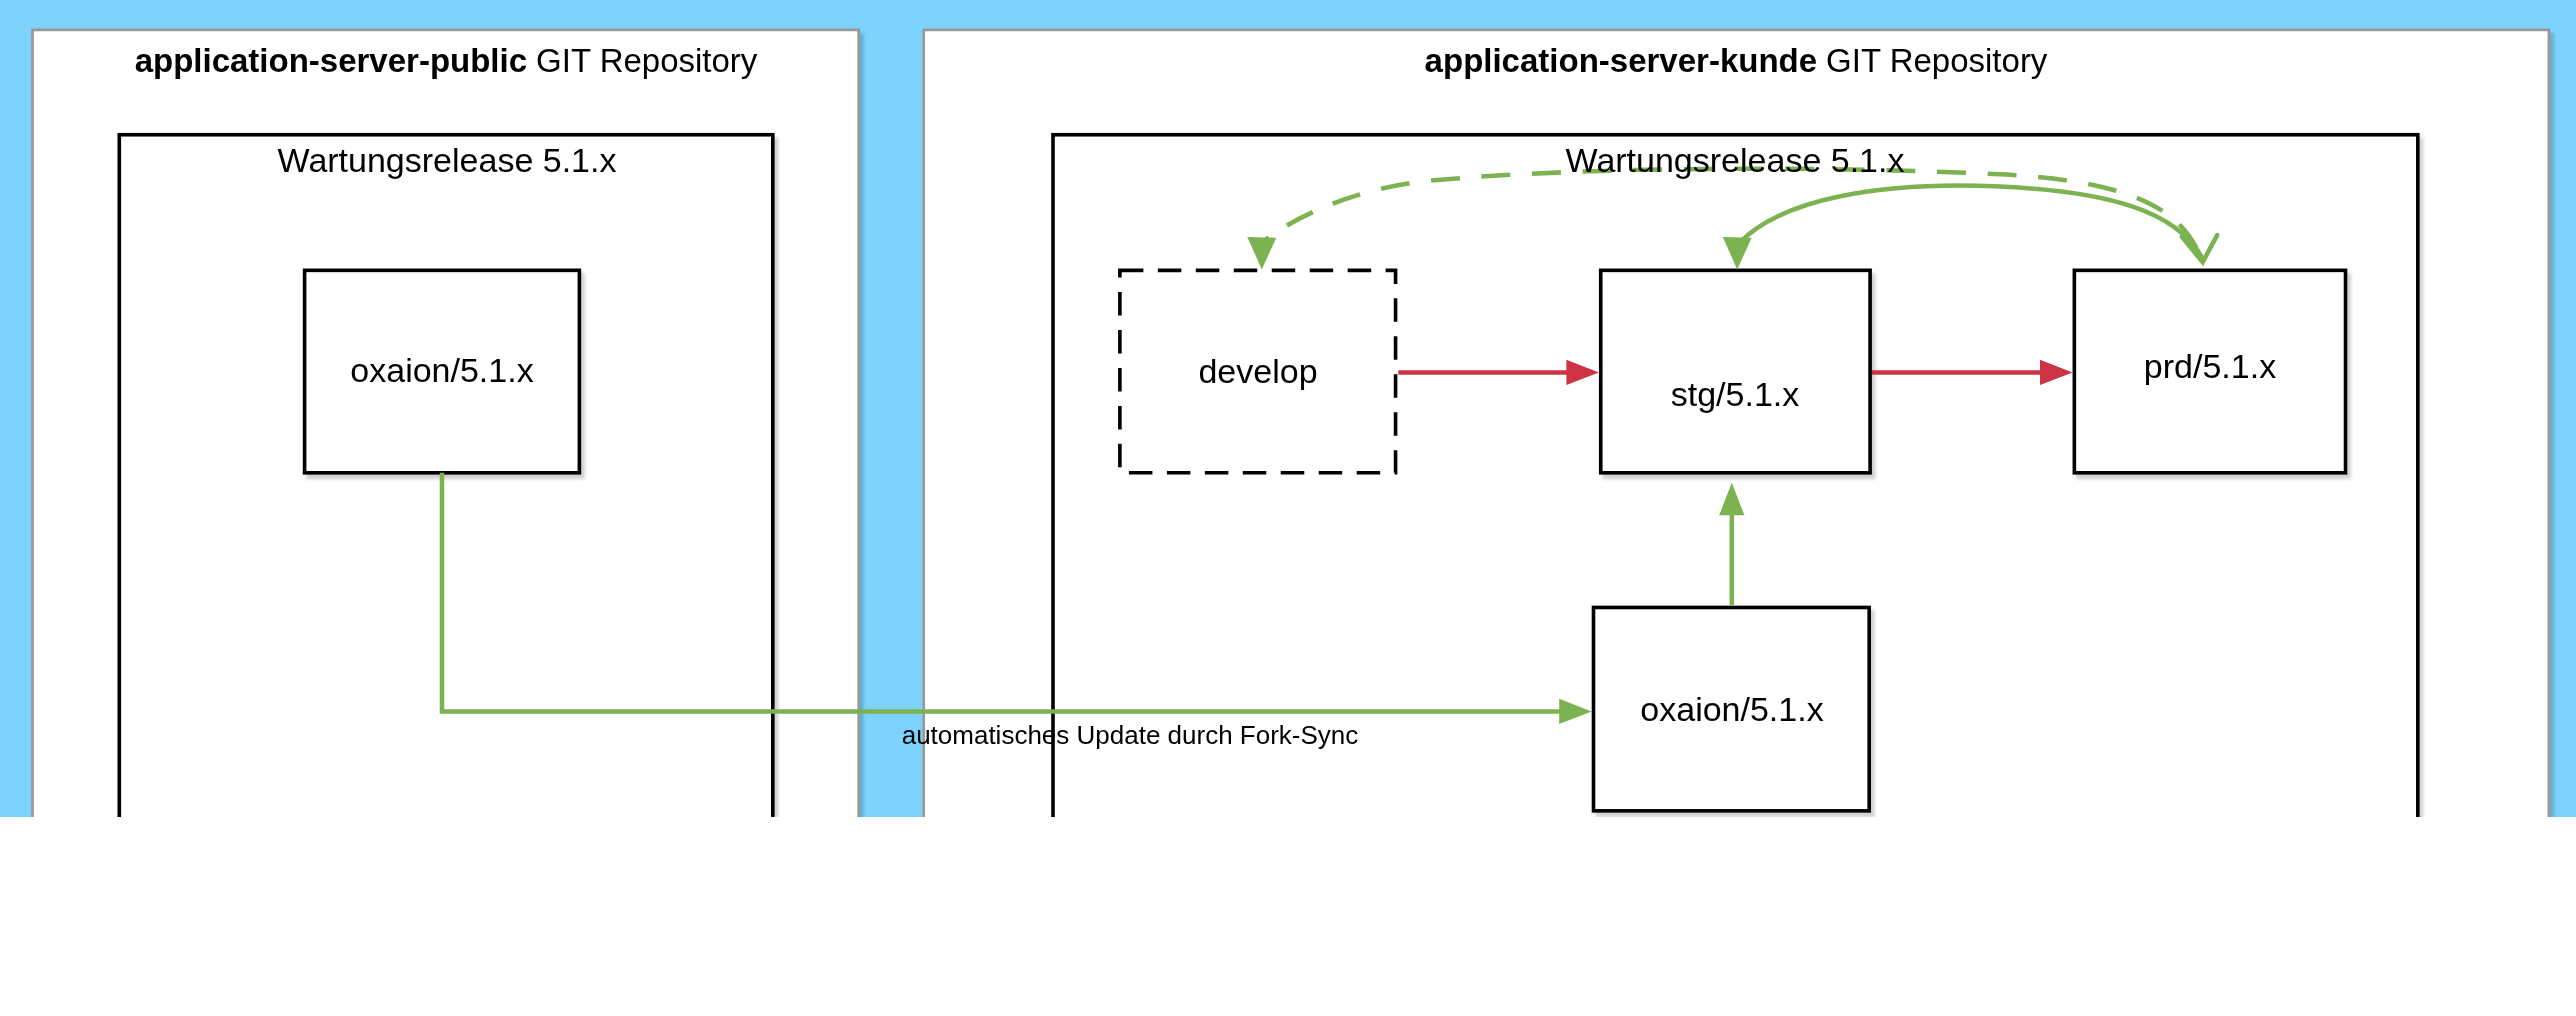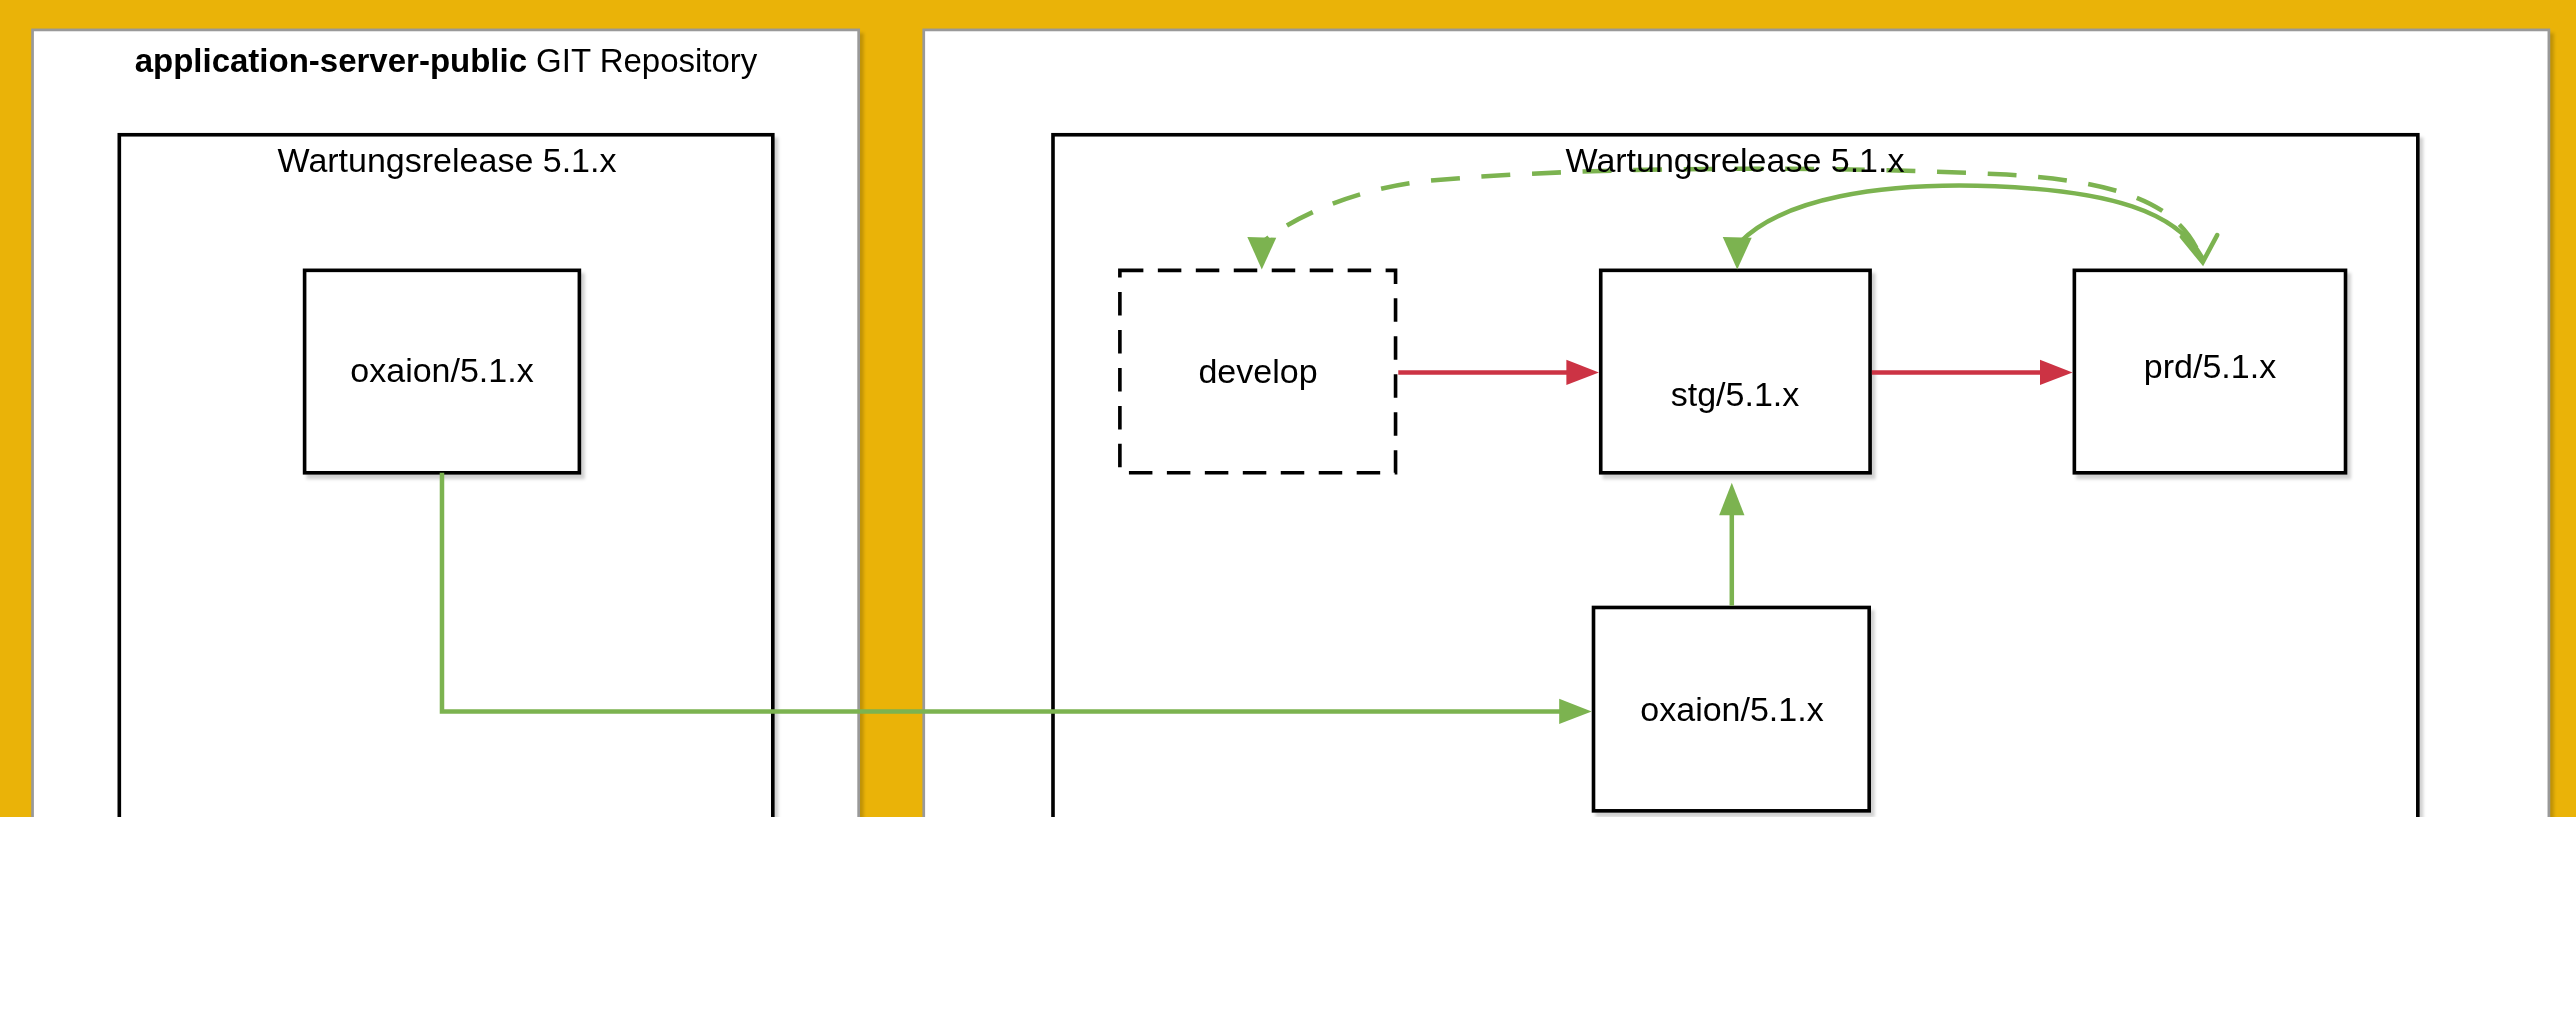--- a/index.html
+++ b/index.html
@@ -1,17 +1,17 @@
 <!DOCTYPE html>
 <html style="--green: #7CB350; --red: #CC3344; --container_border: #999999; --box_border: #000000; --text: #000000;font-size:14.5px"><head>
 <meta charset="utf-8">
 <style>
   html,body { margin:0; padding:0; background:#ffffff; }
   .canvas {
-    position:relative; width:2576px; height:817px; background:#eab308;
+    position:relative; width:2576px; height:817px; background:#7dd3fc;
     font-family:"Liberation Sans", sans-serif; color:var(--text,#000);
     overflow:hidden;
   }
   svg.layer { position:absolute; left:0; top:0; }
   .lbl {
     position:absolute; transform:translate(-50%,-50%);
     font-size:34px; line-height:1.2; white-space:nowrap; color:var(--text,#000);
   }
   .title { font-size:33px; }
   .title .bold { font-weight:bold; }
@@ -73,30 +73,34 @@
     <g>
       <path class="gline" stroke-dasharray="32 24" d="M 2430 274 C 2404 223, 2338 200, 2220 193 C 2040 184, 1760 183, 1580 200 C 1500 208, 1432 240, 1399 266"></path>
       <polygon class="gfill" points="1396,298 1380,262 1412,263"></polygon>
     </g>
   </svg>
 
   <div class="lbl title" style="left:446px; top:61px;">
     <span class="bold">application-server-public</span><span class="reg">GIT Repository</span>
   </div>
 
+  <div class="lbl title" style="left:1736px; top:61px;">
+    <span class="bold">application-server-kunde</span><span class="reg">GIT Repository</span>
+  </div>
 
   <div class="lbl" style="left:447px; top:160px;">Wartungsrelease 5.1.x</div>
 
   <div class="lbl" style="left:1735px; top:160px;">Wartungsrelease 5.1.x</div>
 
   <div class="lbl" style="left:442px; top:370px;">oxaion/5.1.x</div>
 
   <div class="lbl" style="left:1258px; top:371px;">develop</div>
 
   <div class="lbl" style="left:1735px; top:371px;margin-top:23px;">stg/5.1.x</div>
 
   <div class="lbl" style="left:2210px; top:366px;">prd/5.1.x</div>
 
   <div class="lbl" style="left:1732px; top:709px;">oxaion/5.1.x</div>
 
+  <div class="lbl edge-label" style="left:1130px; top:736px;">automatisches Update durch Fork-Sync</div>
 
 </div>
 
 
 </body></html>

